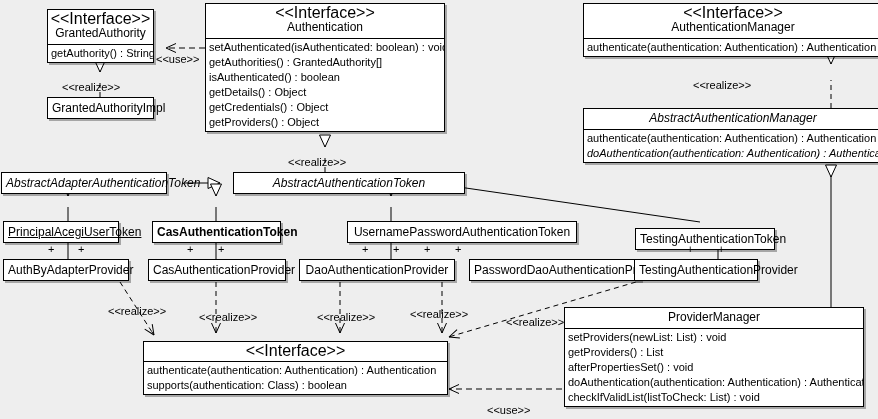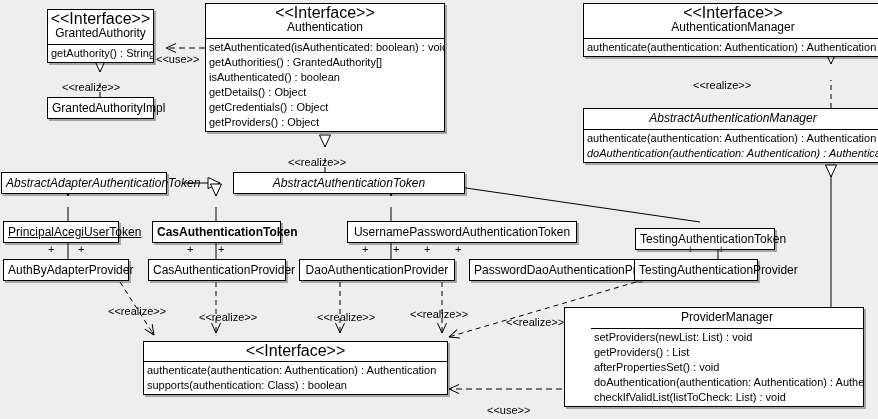--- a/index.html
+++ b/index.html
@@ -264,21 +264,21 @@
   <div class="uml-class" style="left:143px;top:341px;width:305px;">
     <div class="hdr">
       <span class="stereo">&lt;&lt;Interface&gt;&gt;</span>
     </div>
     <div class="compart">
       <div class="feat">authenticate(authentication: Authentication) : Authentication</div>
       <div class="feat">supports(authentication: Class) : boolean</div>
     </div>
   </div>
 
-  <div class="uml-class" style="left:564px;top:307px;width:300px;padding-left:26px;">
+  <div class="uml-class" style="left:564px;top:307px;width:300px;">
     <div class="hdr">
       <span class="cname">ProviderManager</span>
     </div>
     <div class="compart">
       <div class="feat">setProviders(newList: List) : void</div>
       <div class="feat">getProviders() : List</div>
       <div class="feat">afterPropertiesSet() : void</div>
       <div class="feat">doAuthentication(authentication: Authentication) : Authentication</div>
       <div class="feat">checkIfValidList(listToCheck: List) : void</div>
     </div>

